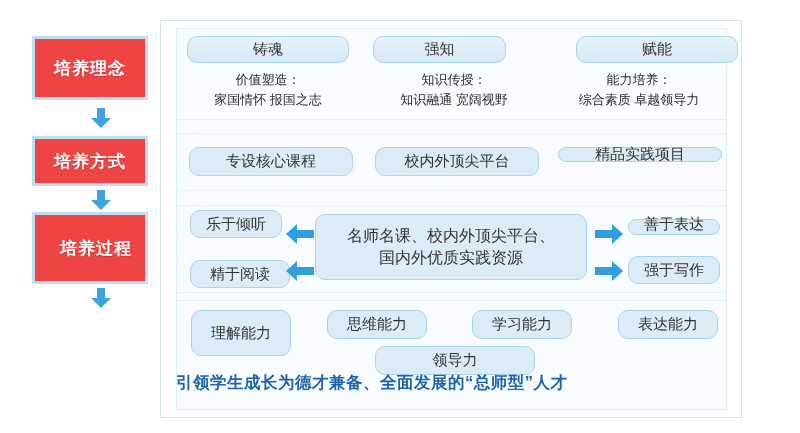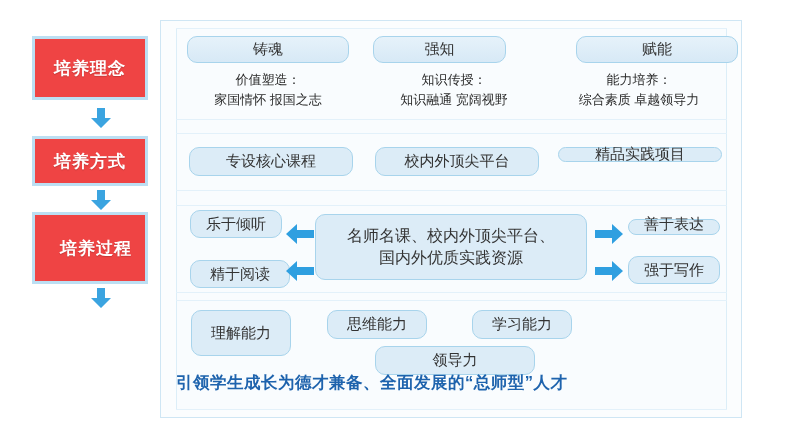--- a/index.html
+++ b/index.html
@@ -244,20 +244,23 @@
 
   <div class="pill" style="left:191px; top:310px; width:100px; height:46px;">
     <span>理解能力</span>
   </div>
   <div class="pill" style="left:327px; top:310px; width:100px; height:29px;">
     <span>思维能力</span>
   </div>
   <div class="pill" style="left:472px; top:310px; width:100px; height:29px;">
     <span>学习能力</span>
   </div>
+  <div class="pill" style="left:618px; top:310px; width:100px; height:29px;">
+    <span>表达能力</span>
+  </div>
 
   <div class="pill" style="left:375px; top:346px; width:160px; height:29px;align-items:center;">
     <span>领导力</span>
   </div>
 
   <div class="tagline">引领学生成长为德才兼备、全面发展的“总师型”人才</div>
 
 </div>
 
 </body></html>

